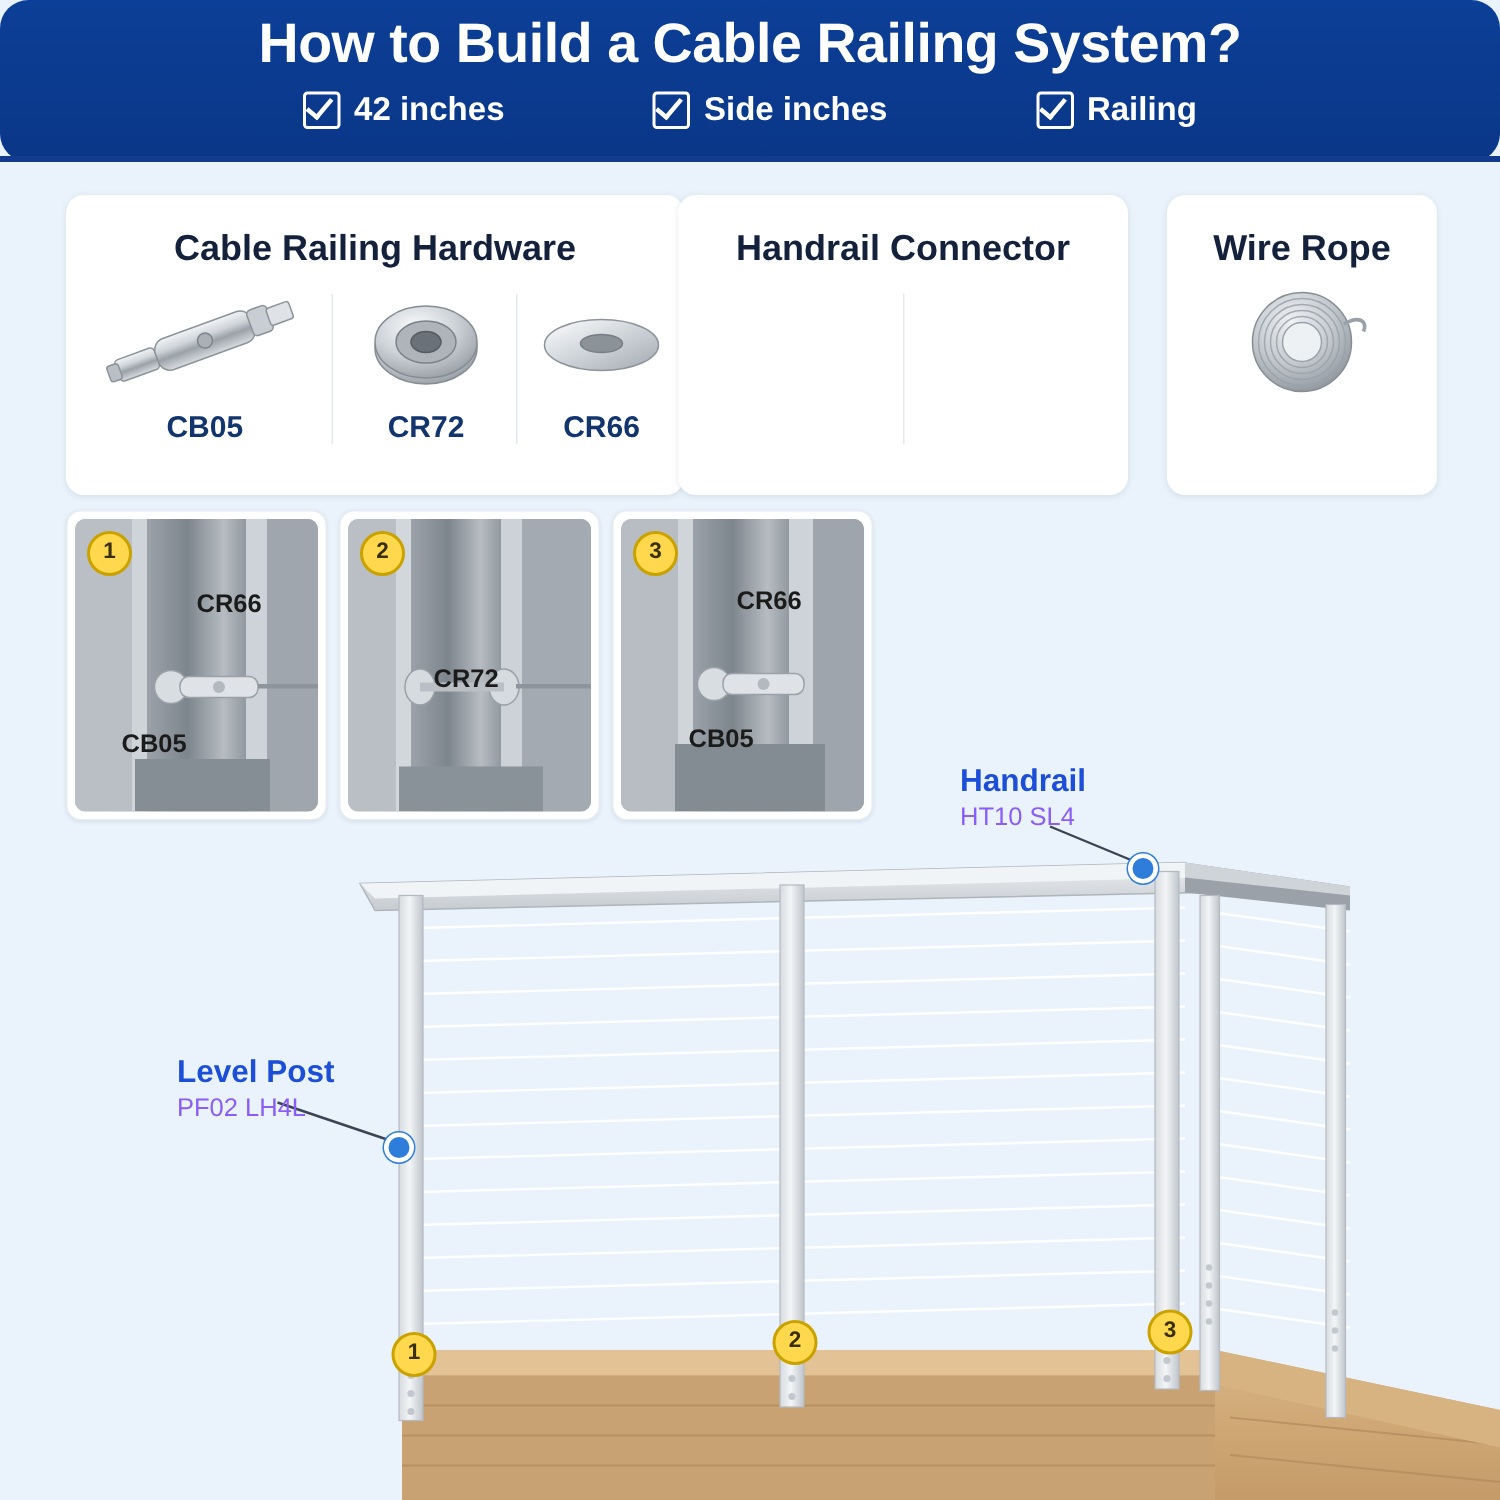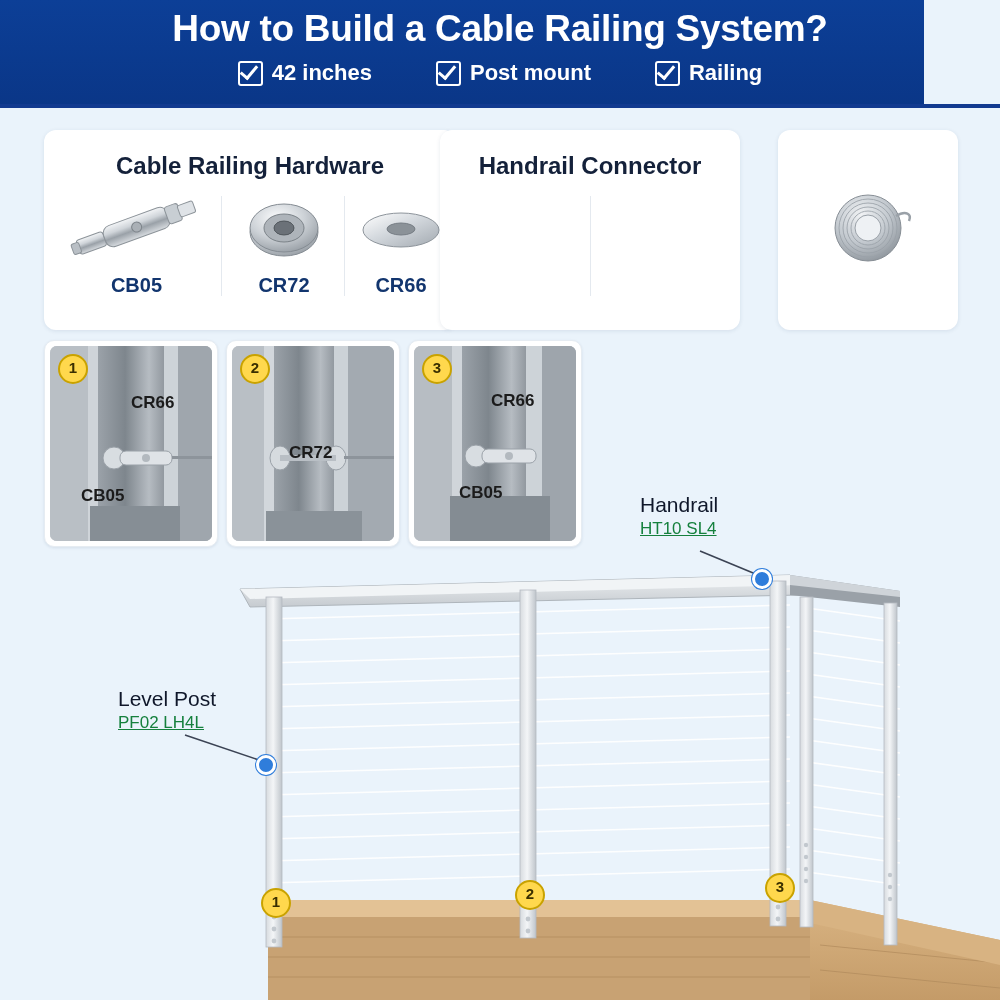--- a/index.html
+++ b/index.html
@@ -5,31 +5,32 @@
   html,body{margin:0;padding:0;}
   body{
     width:1000px;height:1000px;
     background:#eaf3fb;
     font-family:"Liberation Sans",sans-serif;
     overflow:hidden;
     position:relative;
   }
   
   .header{
-    position:absolute;left:0;top:0;width:924px;height:108px;
+    position:absolute;left:0;top:0;width:1000px;height:108px;
     background:#0b3c91;
     background:linear-gradient(180deg,#0c3f97 0%,#0a3687 100%);
+    border-radius:19px;
   }
   .header-title{
     position:absolute;left:0;top:8px;width:1000px;text-align:center;
     color:#ffffff;font-size:37px;font-weight:bold;letter-spacing:-0.3px;
   }
   .header-opts{
     position:absolute;left:0;top:60px;width:1000px;
-    display:flex;justify-content:center;align-items:center;gap:64px;
+    display:flex;justify-content:center;align-items:center;gap:99px;
   }
   .opt{display:flex;align-items:center;gap:9px;color:#fff;font-size:22px;font-weight:bold;}
   .cbox{
     width:21px;height:21px;border:2.5px solid #ffffff;border-radius:3px;
     position:relative;display:inline-block;
   }
   .cbox:after{
     content:"";position:absolute;left:4px;top:-1px;width:7px;height:14px;
     border:solid #ffffff;border-width:0 3px 3px 0;transform:rotate(40deg);
   }
@@ -38,21 +39,21 @@
   .cards{position:absolute;left:0;top:130px;width:868px;height:202px;padding-left:48px;}
   .card{
     position:absolute;top:0;background:#ffffff;border-radius:12px;
     box-shadow:0 1px 4px rgba(20,50,90,.10);
   }
   .card-title{
     position:absolute;top:22px;left:0;width:100%;text-align:center;
     font-size:24px;font-weight:bold;color:#14213a;
   }
   .card1{left:44px;width:412px;height:200px;}
-  .card2{left:440px;width:300px;height:200px;}
+  .card2{left:452px;width:300px;height:200px;}
   .card3{left:778px;width:180px;height:200px;}
   .item{position:absolute;text-align:center;}
   .item-label{
     font-size:20px;font-weight:bold;color:#12356e;
     position:absolute;left:0;width:100%;top:144px;
   }
   .vdiv{position:absolute;top:66px;width:1px;height:100px;background:#e4e9ef;}
   
   .pic{position:absolute;left:0;width:100%;top:58px;height:80px;}
   
@@ -64,22 +65,22 @@
   }
   .step-photo{position:absolute;left:5px;top:5px;width:162px;height:195px;border-radius:7px;overflow:hidden;
     background:linear-gradient(90deg,#cfd4d8 0%,#b9bfc4 35%,#9aa1a7 60%,#b4babf 100%);}
   .badge{
     position:absolute;width:26px;height:26px;border-radius:50%;
     background:#ffd84d;border:2px solid #c9a200;color:#3a2f00;
     font-size:15px;font-weight:bold;line-height:24px;text-align:center;z-index:6;
   }
   .ph-label{position:absolute;color:#1b1b1b;font-size:17px;font-weight:bold;z-index:5;}
   
-  .callout-title{font-size:21px;font-weight:normal;color:#0f172a;}
-  .callout-sub{font-size:17px;color:#15803d;margin-top:2px;text-decoration:underline;}
+  .callout-title{font-size:21px;font-weight:bold;color:#1d4ed8;margin-top:16px;}
+  .callout-sub{font-size:17px;color:#8b5cf6;margin-top:2px;}
   .dot{
     width:14px;height:14px;border-radius:50%;background:#2f7ddb;
     border:3px solid #ffffff;box-shadow:0 0 0 1px #2f7ddb;position:absolute;
   }
   
   .scene{position:absolute;left:0;top:545px;width:1000px;height:455px;}
   .num-badge{
     position:absolute;width:26px;height:26px;border-radius:50%;
     background:#ffd84d;border:2px solid #c9a200;color:#3a2f00;
     font-size:15px;font-weight:bold;line-height:24px;text-align:center;z-index:30;
@@ -90,21 +91,21 @@
 
 <div class="header">
   <div class="header-title">How to Build a Cable Railing System?</div>
   <div class="header-opts">
     <div class="opt">
       <span class="cbox"></span>
       <span>42 inches</span>
     </div>
     <div class="opt">
       <span class="cbox"></span>
-      <span>Post mount</span>
+      <span>Side inches</span>
     </div>
     <div class="opt">
       <span class="cbox"></span>
       <span>Railing</span>
     </div>
   </div>
 </div>
 <div class="header-rule"></div>
 
 <div class="cards">
@@ -177,20 +178,21 @@
   </div>
 
   <div class="card card2">
     <div class="card-title">Handrail Connector</div>
     <div class="vdiv" style="left:150px;"></div>
 
 
   </div>
 
   <div class="card card3">
+    <div class="card-title">Wire Rope</div>
     <div class="item" style="left:0;top:0;width:180px;height:200px;">
       <div class="pic">
         <svg viewBox="0 0 180 80" width="180" height="80">
           <defs>
             <radialGradient id="coil" cx="0.4" cy="0.3" r="0.75">
               <stop offset="0" stop-color="#f0f2f4"></stop>
                 <stop offset=".55" stop-color="#c3c9cf"></stop>
               <stop offset="1" stop-color="#8d949b"></stop>
             </radialGradient>
           </defs>

